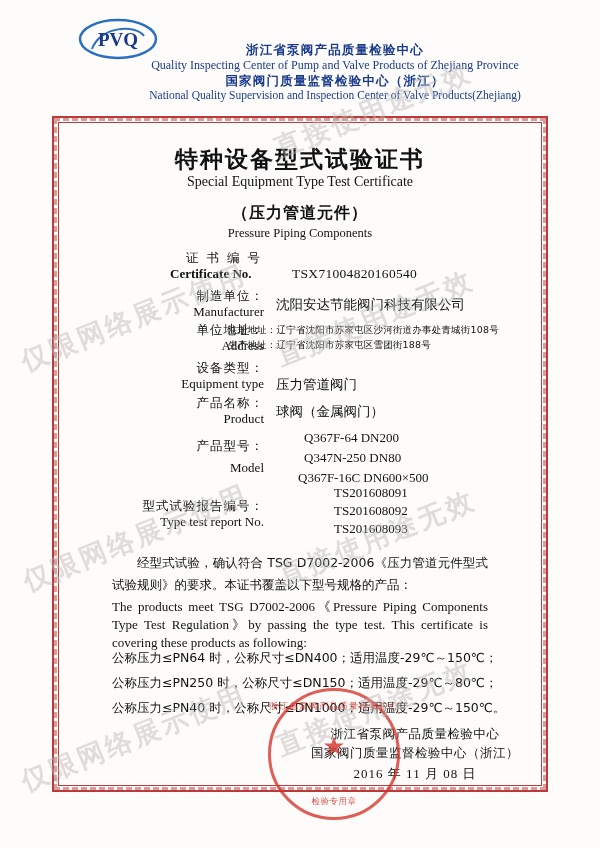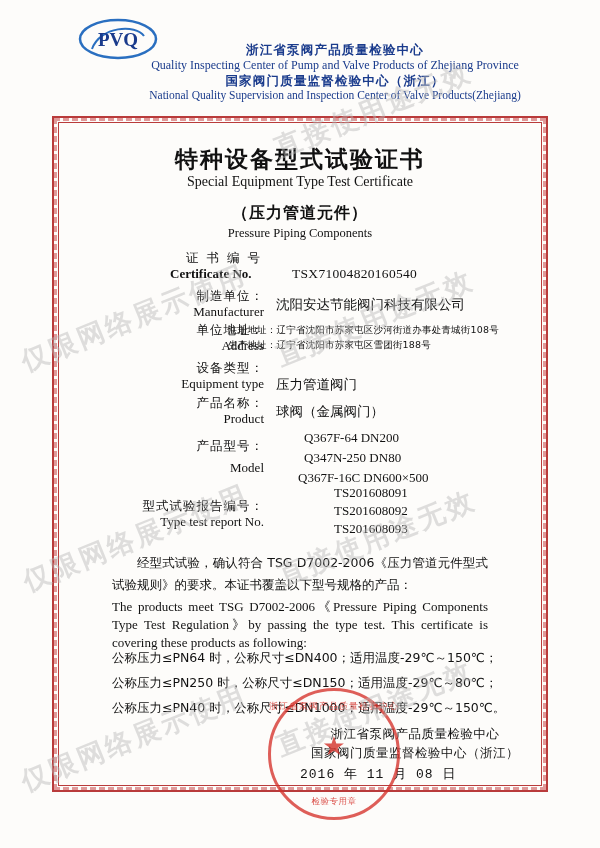--- a/index.html
+++ b/index.html
@@ -248,22 +248,22 @@
     text-align: center;
     font-family: "DejaVu Sans", sans-serif;
     font-size: 12.5px;
     color: #111;
     letter-spacing: 0.5px;
   }
   .sig-date {
     position: absolute;
     left: 300px;
     width: 230px;
-    text-align: left;
-    font-family: Liberation Mono, monospace;
+    text-align: center;
+    font-family: Liberation Serif, serif;
     font-size: 13px;
     color: #111;
     letter-spacing: 1px;
   }
 
   
   .stamp {
     position: absolute;
     left: 268px;
     top: 688px;

